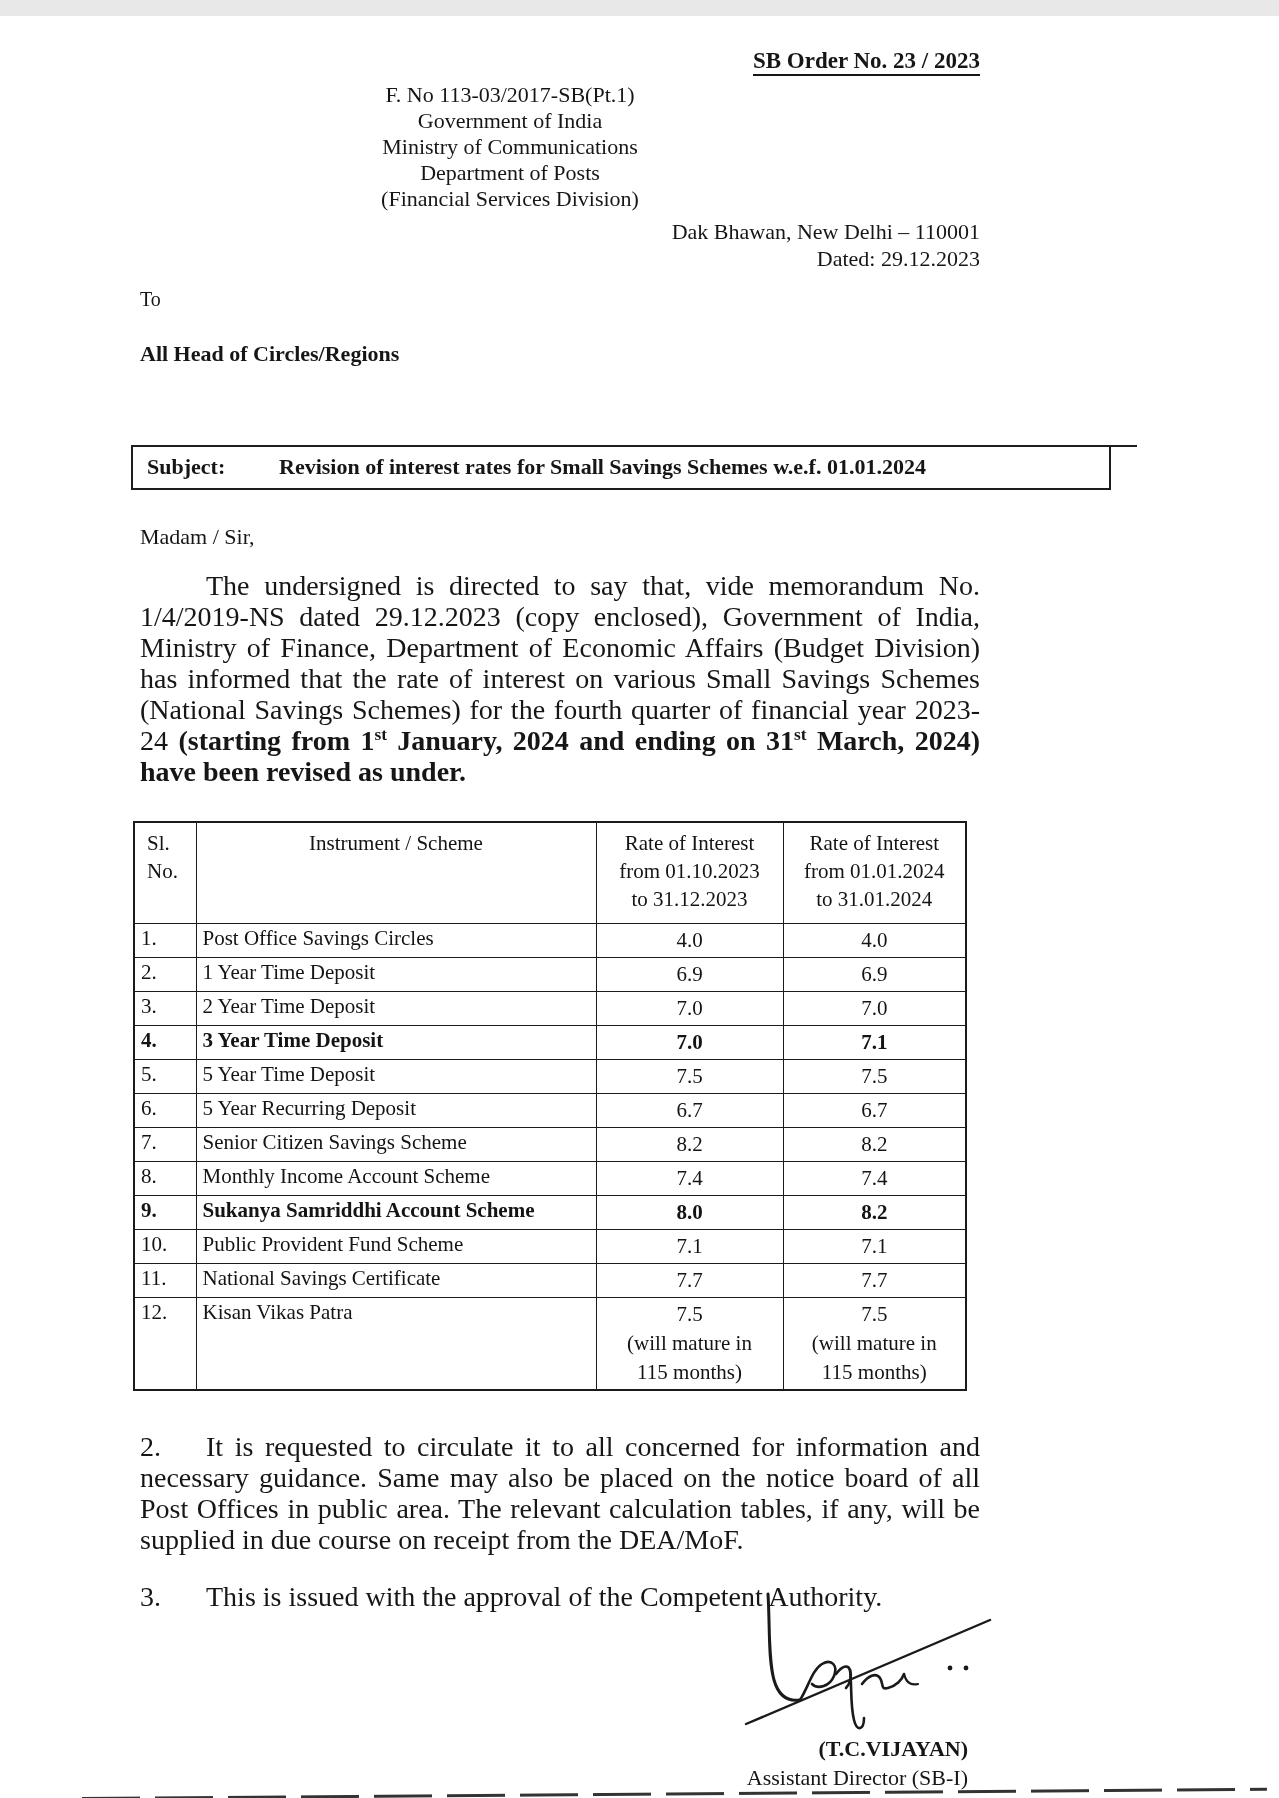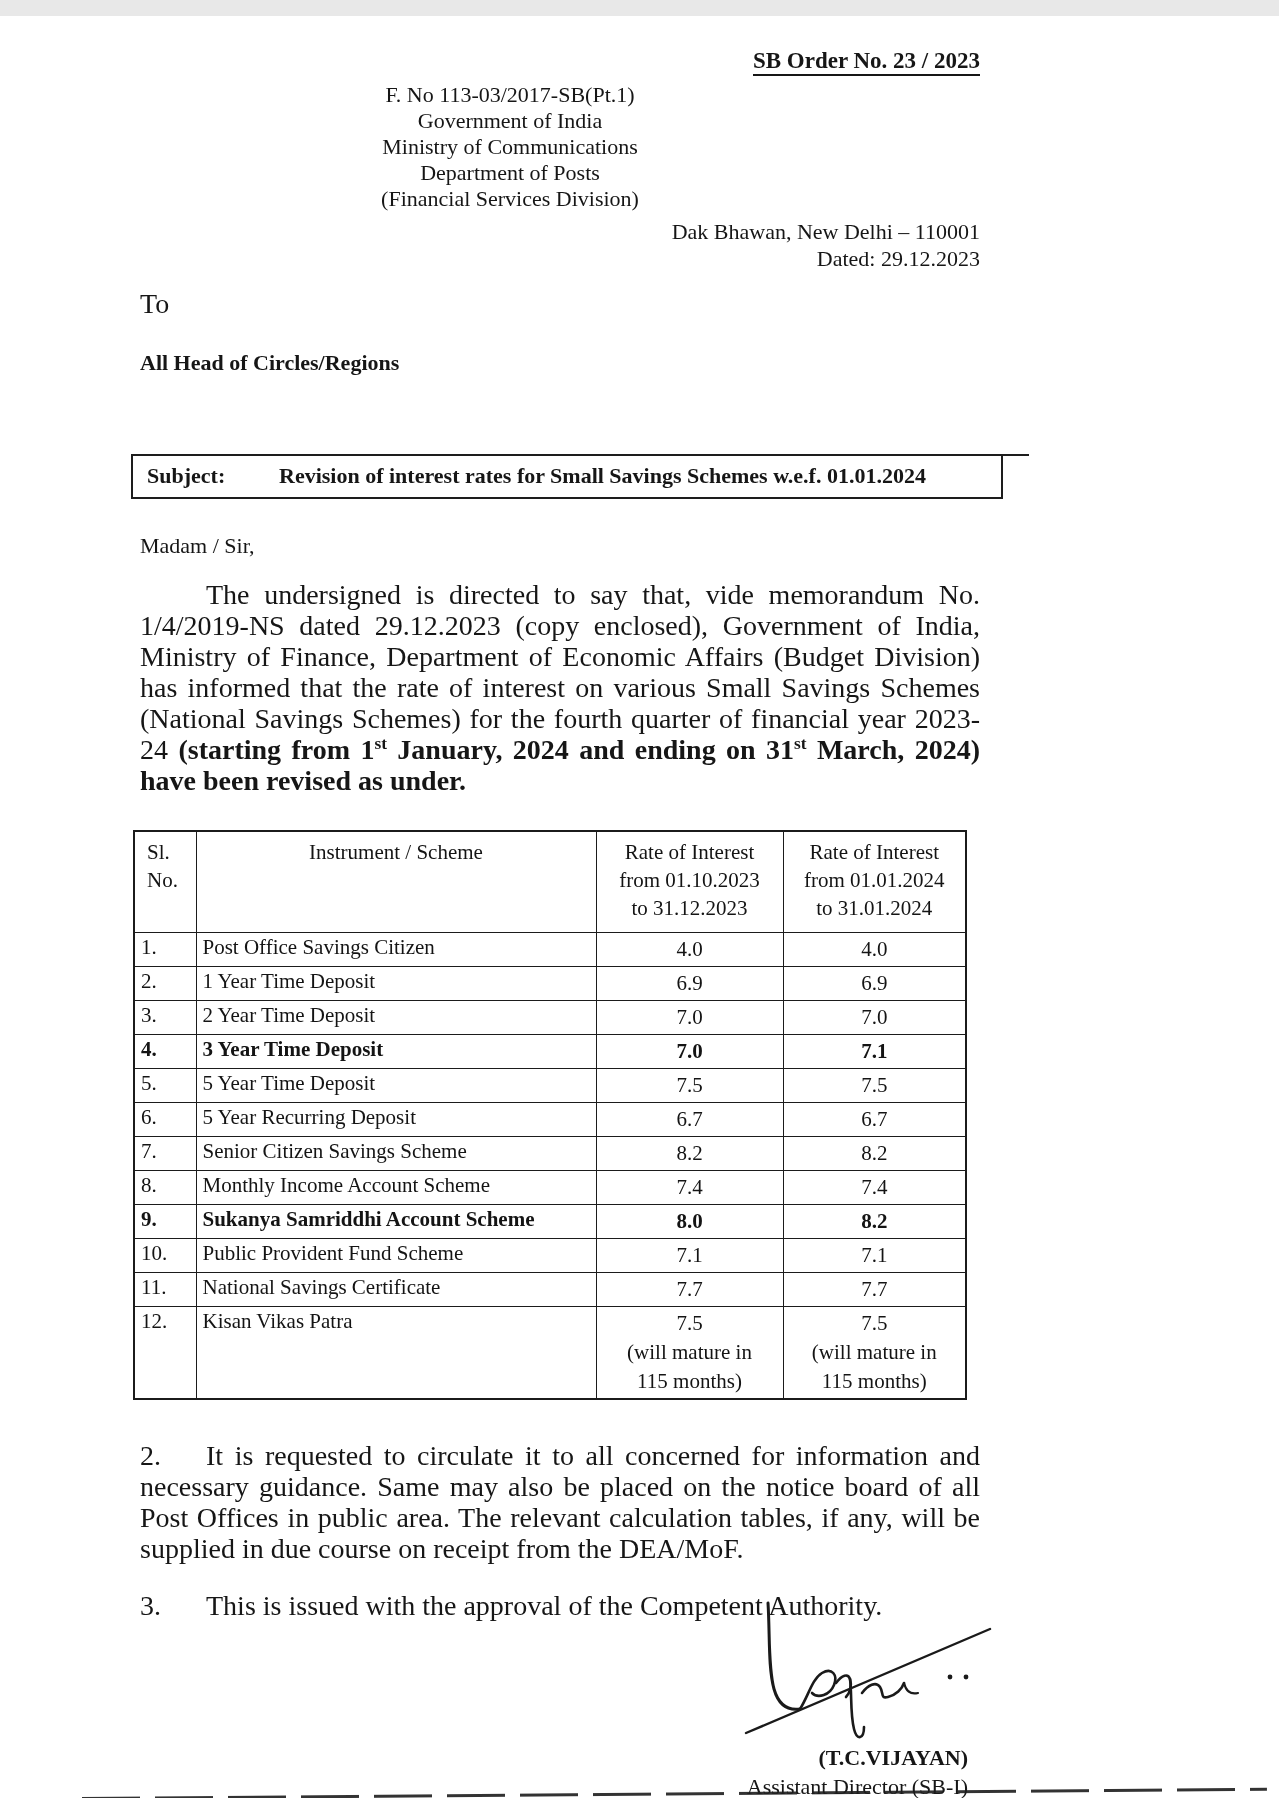--- a/index.html
+++ b/index.html
@@ -30,28 +30,28 @@
   }
   .org-block .b{font-weight:normal;}
 
   .right-block{
     text-align:right;
     font-size:22px;
     line-height:27px;
     margin-top:6px;
   }
 
-  .to-label{font-size:28px;margin-top:16px;}
+  .to-label{font-size:20px;margin-top:16px;}
   .addressee{font-size:22px;font-weight:bold;margin-top:30px;}
 
   .subject-box{
     position:relative;
     margin-top:78px;
     margin-left:-9px;              
-    width:872px;
+    width:980px;
     border:2.5px solid #1d1d1d;
     box-sizing:border-box;
     padding:7px 10px 8px 14px;
     display:flex;
     font-size:22px;font-weight:bold;
   }
   .subject-box .subject-label{flex:0 0 132px;}
   
   .subject-box::after{
     content:"";position:absolute;top:-2.5px;right:-28px;width:28px;height:2.5px;background:#1d1d1d;
@@ -177,21 +177,21 @@
         <tr>
             <th class="col-sl">Sl.<br>No.</th>
             <th>Instrument / Scheme</th>
             <th>Rate of Interest<br>from 01.10.2023<br>to 31.12.2023</th>
             <th>Rate of Interest<br>from 01.01.2024<br>to 31.01.2024</th>
           </tr>
       </thead>
       <tbody>
           <tr class="data-row">
             <td class="cell-sl">1.</td>
-            <td class="cell-scheme">Post Office Savings Citizen</td>
+            <td class="cell-scheme">Post Office Savings Circles</td>
             <td class="cell-rate">4.0</td>
             <td class="cell-rate">4.0</td>
           </tr>
           <tr class="data-row">
             <td class="cell-sl">2.</td>
             <td class="cell-scheme">1 Year Time Deposit</td>
             <td class="cell-rate">6.9</td>
             <td class="cell-rate">6.9</td>
           </tr>
           <tr class="data-row">

